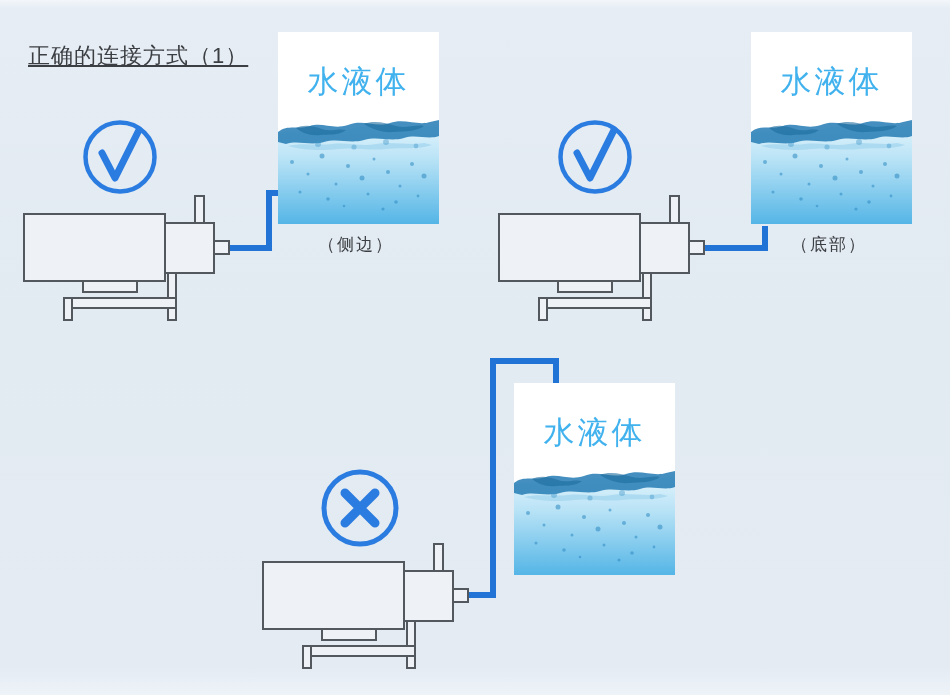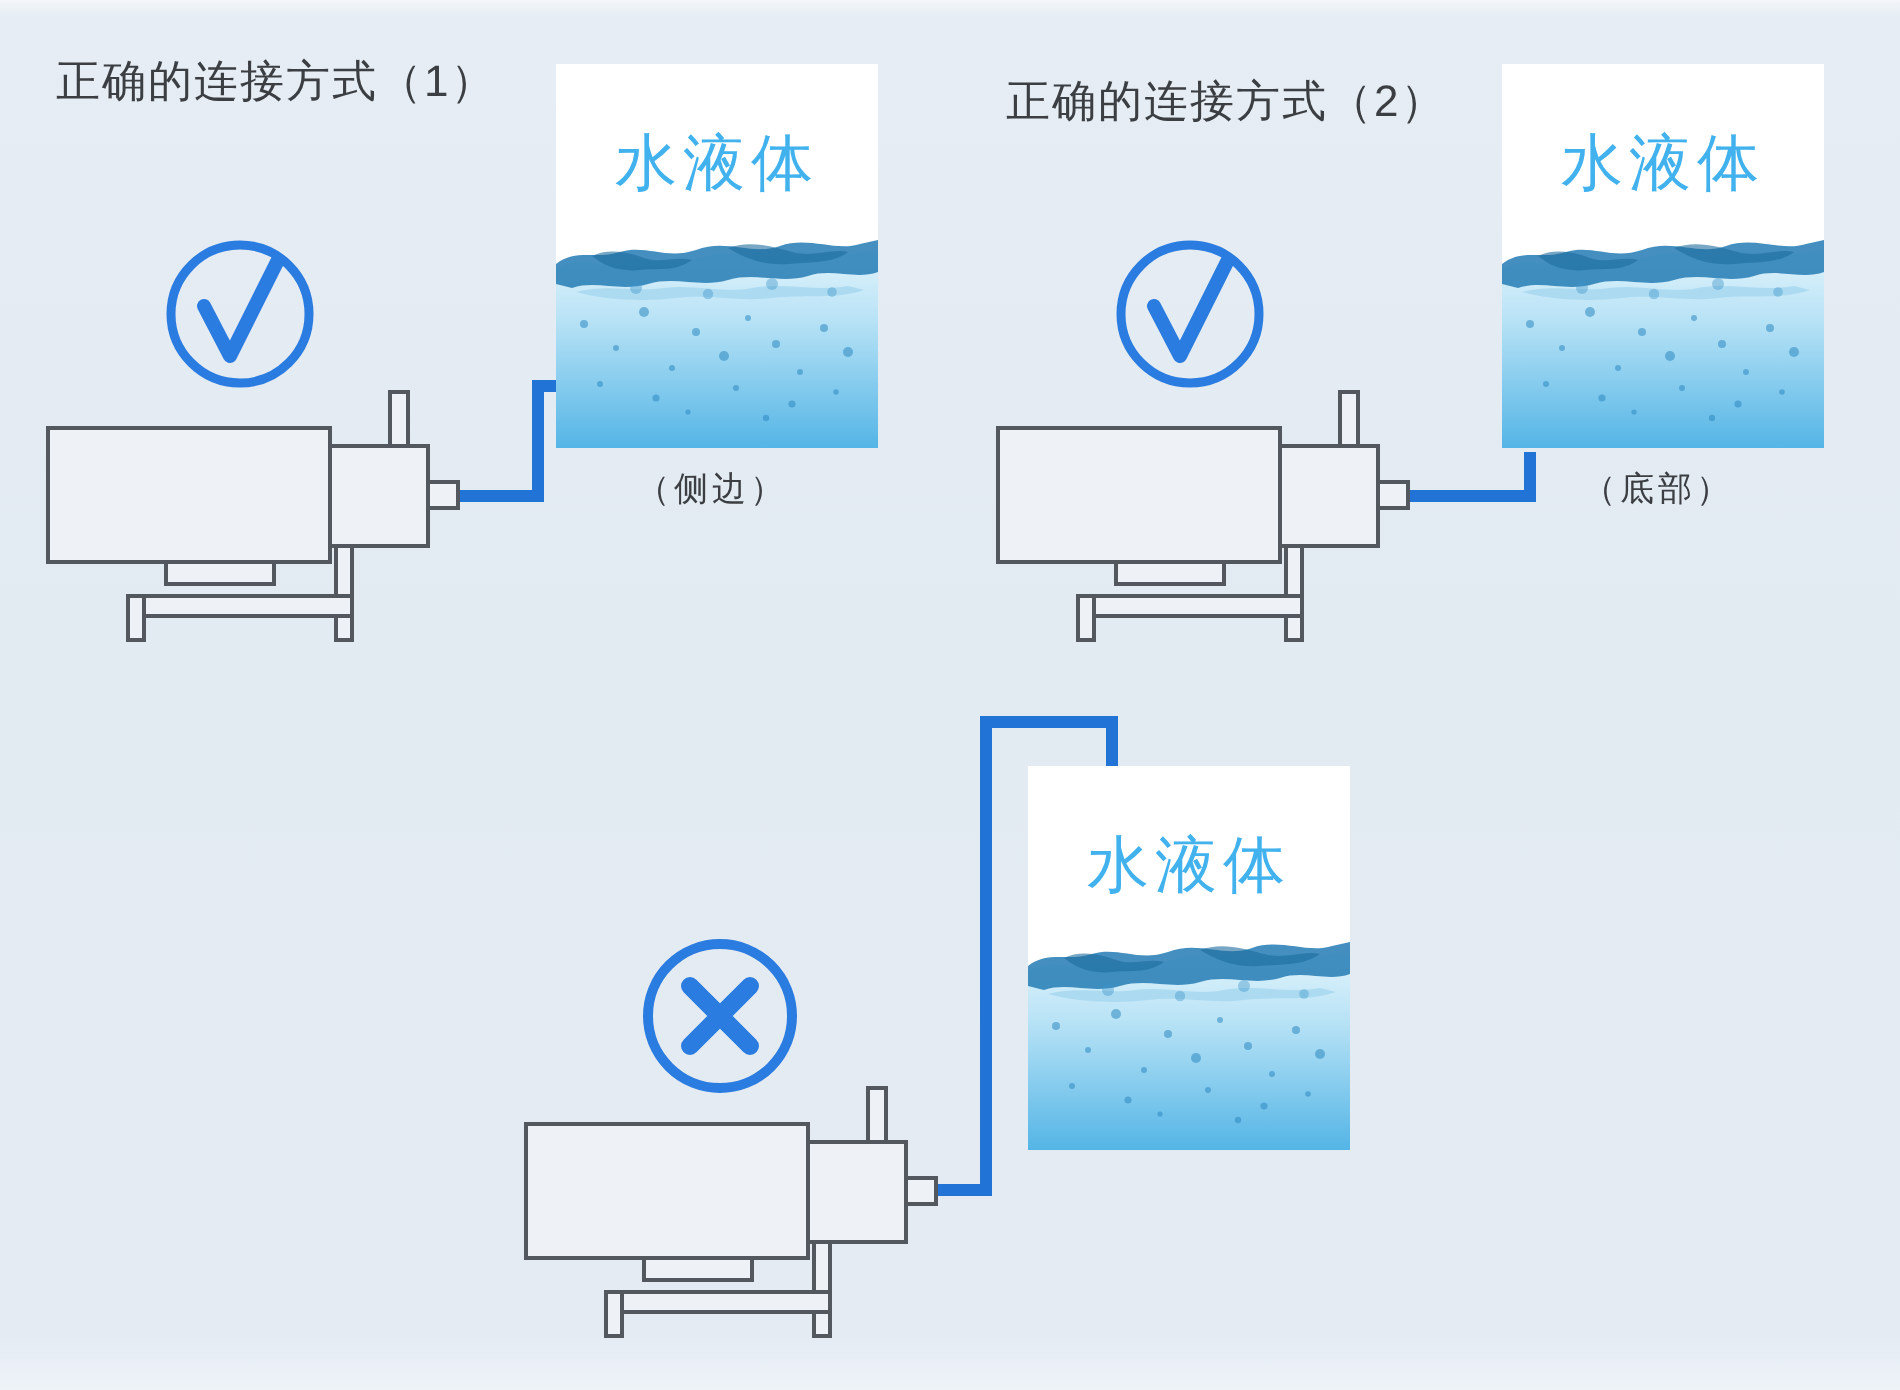--- a/index.html
+++ b/index.html
@@ -135,19 +135,18 @@
         <use href="#water"></use>
       </svg>
   </div>
   <div class="tank" style="left:514px;top:383px;">
     <div class="tank-label">水液体</div>
     <svg class="water" width="161" height="110" viewBox="0 0 161 110">
         <use href="#water"></use>
       </svg>
   </div>
 
-  <div class="sec-title" style="left:28px;top:28px;">正确的连接方式（1）</div>
-  <div class="sec-title" style="left:503px;top:38px;">正确的连接方式（2）</div>
+  <div class="sec-title" style="left:28px;top:43px;text-decoration:underline;">正确的连接方式（1）</div>
 
   <div class="conn-label" style="left:356px;top:232px;">（侧边）</div>
   <div class="conn-label" style="left:829px;top:232px;">（底部）</div>
 
 </div>
 
 </body></html>

